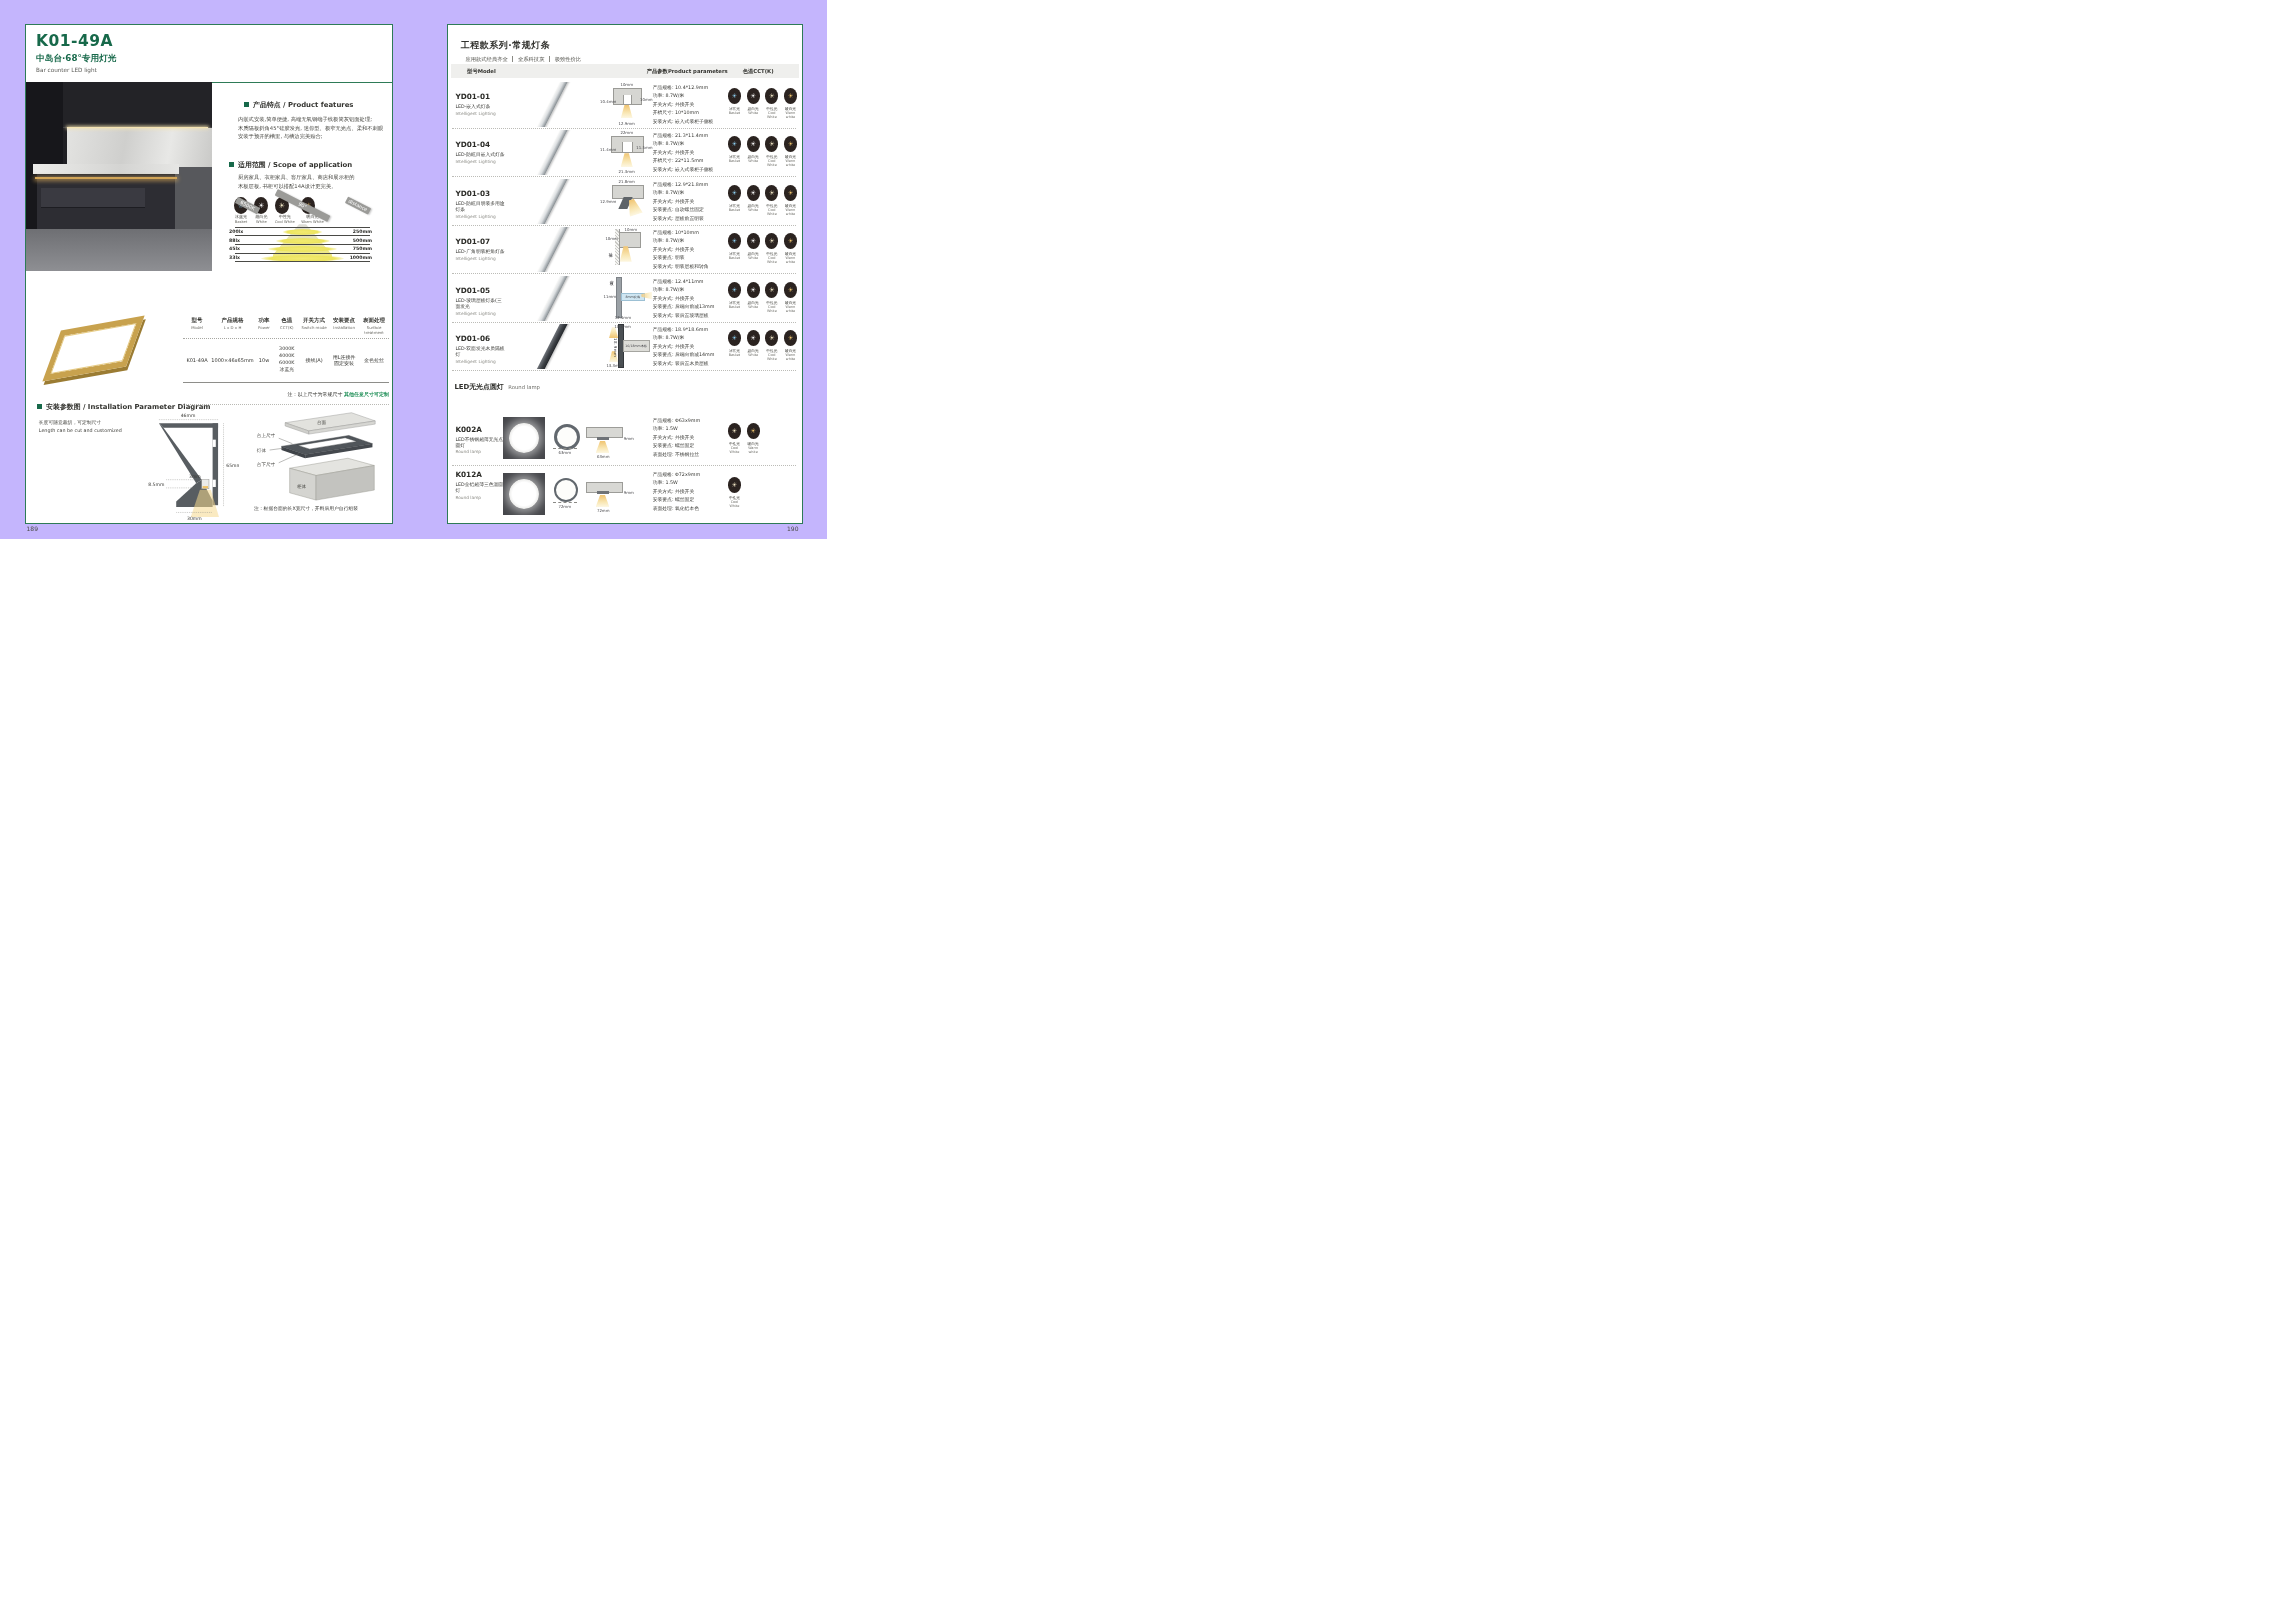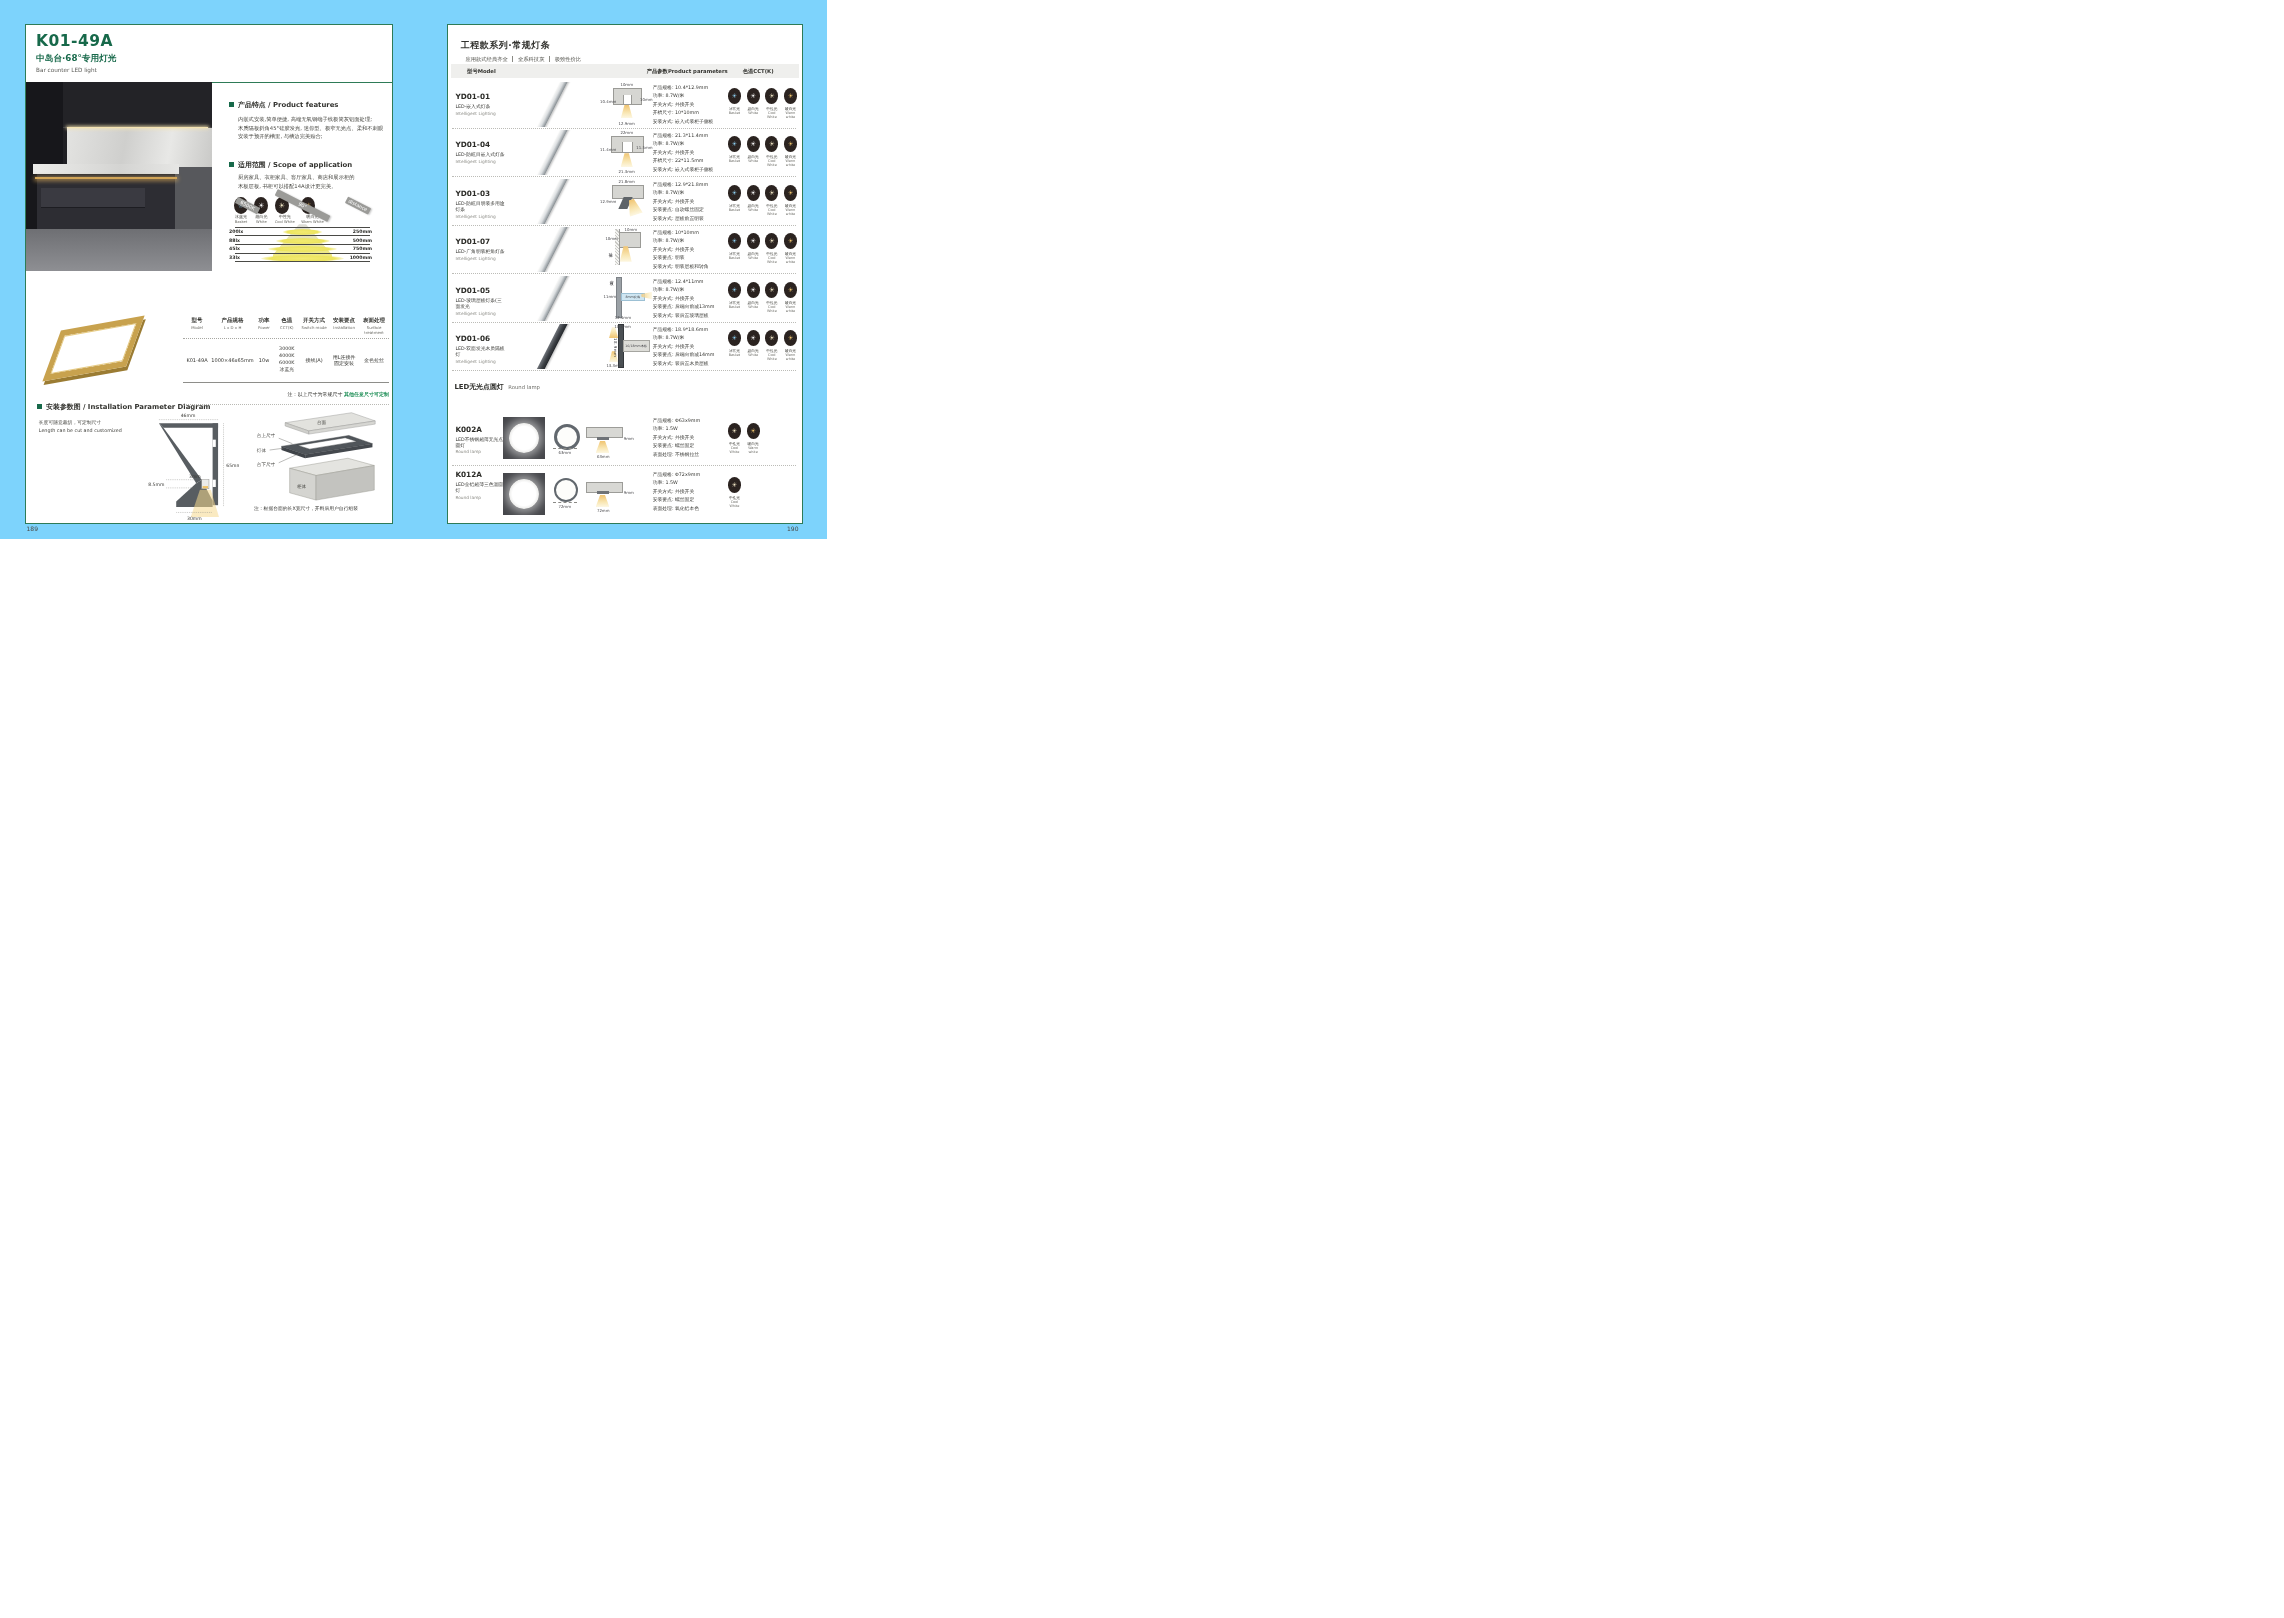--- a/index.html
+++ b/index.html
@@ -1,16 +1,16 @@
 <!DOCTYPE html>
 <html style="font-size:7.3px"><head>
 <meta charset="utf-8">
 <style>
   html,body{margin:0;padding:0;background:#ffffff;}
-  .wrap{position:relative;width:827px;height:539px;background:#7dd3fc;overflow:hidden;
+  .wrap{position:relative;width:827px;height:539px;background:#c4b5fd;overflow:hidden;
         font-family:"DejaVu Sans","Liberation Sans",sans-serif;color:#3a3a38;}
   .panel{position:absolute;background:#fff;border:0.5px solid #2e7b57;}
   .abs{position:absolute;}
 
   
   .ltitle .m{font-size:15.5px;font-weight:bold;color:#17694a;letter-spacing:0.5px;}
   .ltitle .z{font-size:8.7px;font-weight:bold;color:#17694a;margin-top:2.7px;}
   .ltitle .e{font-size:5.7px;color:#5c5c58;margin-top:1.8px;}
   .greenline{position:absolute;left:0;right:0;top:57px;border-bottom:0.5px solid #2e7b57;}
 
@@ -146,21 +146,21 @@
         <div class="ucab"></div>
         <div class="ulight"></div>
       <div class="cabL"></div>
         <div class="island"></div>
         <div class="itop"></div>
         <div class="gold"></div>
       <div class="drawer"></div>
         <div class="floor"></div>
     </div>
 
-    <div class="abs sech" style="left:203px;top:75px;">
+    <div class="abs sech" style="left:218px;top:75px;">
       <span class="sq"></span><span>产品特点 / Product features</span>
     </div>
     <div class="abs ptext" style="left:212px;top:90px;width:146px;">
       <div>内嵌式安装,简单便捷, 高端无氧铜端子线极简灰铝面处理;</div>
       <div>木质隔板斜角45°硅胶发光, 迷你型、极窄无光点、柔和不刺眼</div>
       <div>安装于预开的槽里, 与槽边完美贴合;</div>
     </div>
 
     <div class="abs sech" style="left:203px;top:135px;">
       <span class="sq"></span><span>适用范围 / Scope of application</span>

